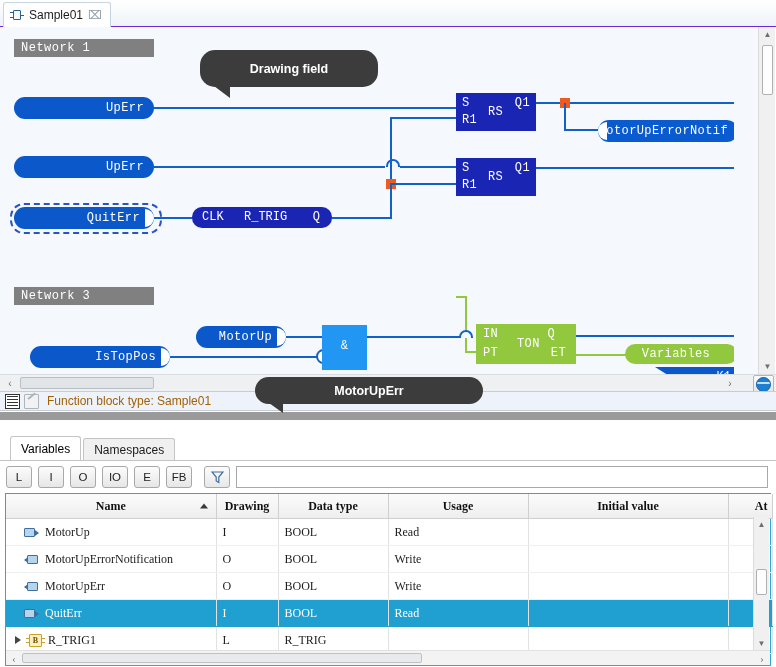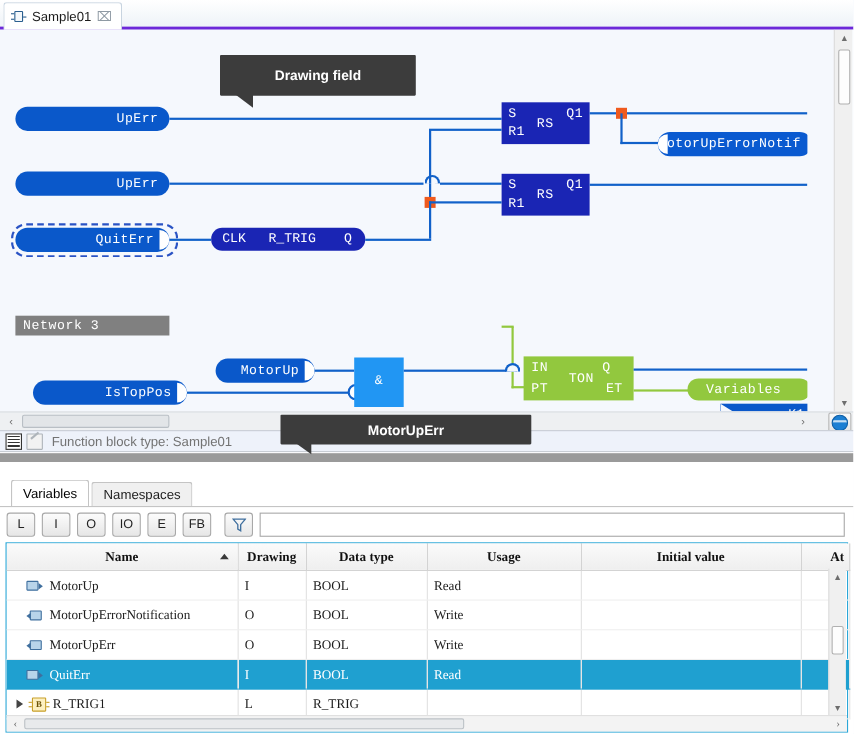--- a/index.html
+++ b/index.html
@@ -15,21 +15,21 @@
     overflow: hidden;
     background: #ffffff;
   }
 
   
   .tabstrip {
     position: absolute;
     left: 0; top: 0;
     width: 776px; height: 27px;
     background: #e8f0f8;
-    border-bottom: 3px solid #6d28d9;
+    border-bottom: 1px solid #6d28d9;
     box-sizing: border-box;
   }
   .tabstrip .strip-fill {
     position: absolute; left: 0; top: 0; right: 0; bottom: 0;
     background: linear-gradient(#ffffff, #eef3f8);
   }
   .edtab {
     position: absolute;
     left: 3px; top: 2px;
     height: 25px;
@@ -202,21 +202,21 @@
     width: 16px; height: 100%;
     background: #f5f8fd;
     clip-path: polygon(0 0, 0 100%, 100% 50%);
   }
 
   
   .callout {
     position: absolute;
     background: #3c3c3c;
     color: #ffffff;
-    border-radius: 1px;
+    border-radius: 15px;
     font-size: 12.5px;
     font-weight: bold;
     display: flex; align-items: center; justify-content: center;
     box-sizing: border-box;
     z-index: 40;
   }
   .callout .tail {
     position: absolute;
     width: 0; height: 0;
     border-style: solid;
@@ -294,21 +294,21 @@
   .statusbar {
     position: absolute;
     left: 0;
     width: 776px; height: 20px;
     background: #eef2fa;
     border-top: 1px solid #c8cdd4;
     border-bottom: 1px solid #c8cdd4;
     display: flex; align-items: center;
     box-sizing: border-box;
     font-size: 12px;
-    color: #737373;
+    color: #a16207;
   }
   .sb-icon1 {
     width: 15px; height: 15px; margin-left: 5px;
     border: 1.5px solid #333; background: #ffffff; box-sizing: border-box;
     position: relative;
   }
   .sb-icon1::before {
     content: ""; position: absolute; left: 1px; top: 1px; right: 1px; bottom: 1px;
     background: repeating-linear-gradient(#333 0 1px, #ffffff 1px 3px);
   }
@@ -548,20 +548,21 @@
           <span class="lead l3"></span>
       </span>
       <span class="tab-title">Sample01</span>
       <span class="close-x">⌧</span>
     </div>
   </div>
 
   <div class="drawing">
     <div class="dw-inner">
 
+      <div class="net-label" style="left:14px; top:12px; width:140px;">Network 1</div>
 
       <div class="pill blue" style="left:14px; top:70px; width:140px; height:22px;">
         <span>UpErr</span>
       </div>
       <div class="wire h" style="left:154px; top:80px; width:302px;"></div>
 
       <div class="fbbox darkblue" style="left:456px; top:66px; width:80px; height:38px;">
         <span class="pin" style="left:6px; top:3px;">S</span>
         <span class="pin" style="left:6px; top:20px;">R1</span>
         <span class="pin" style="left:32px; top:12px;">RS</span>

